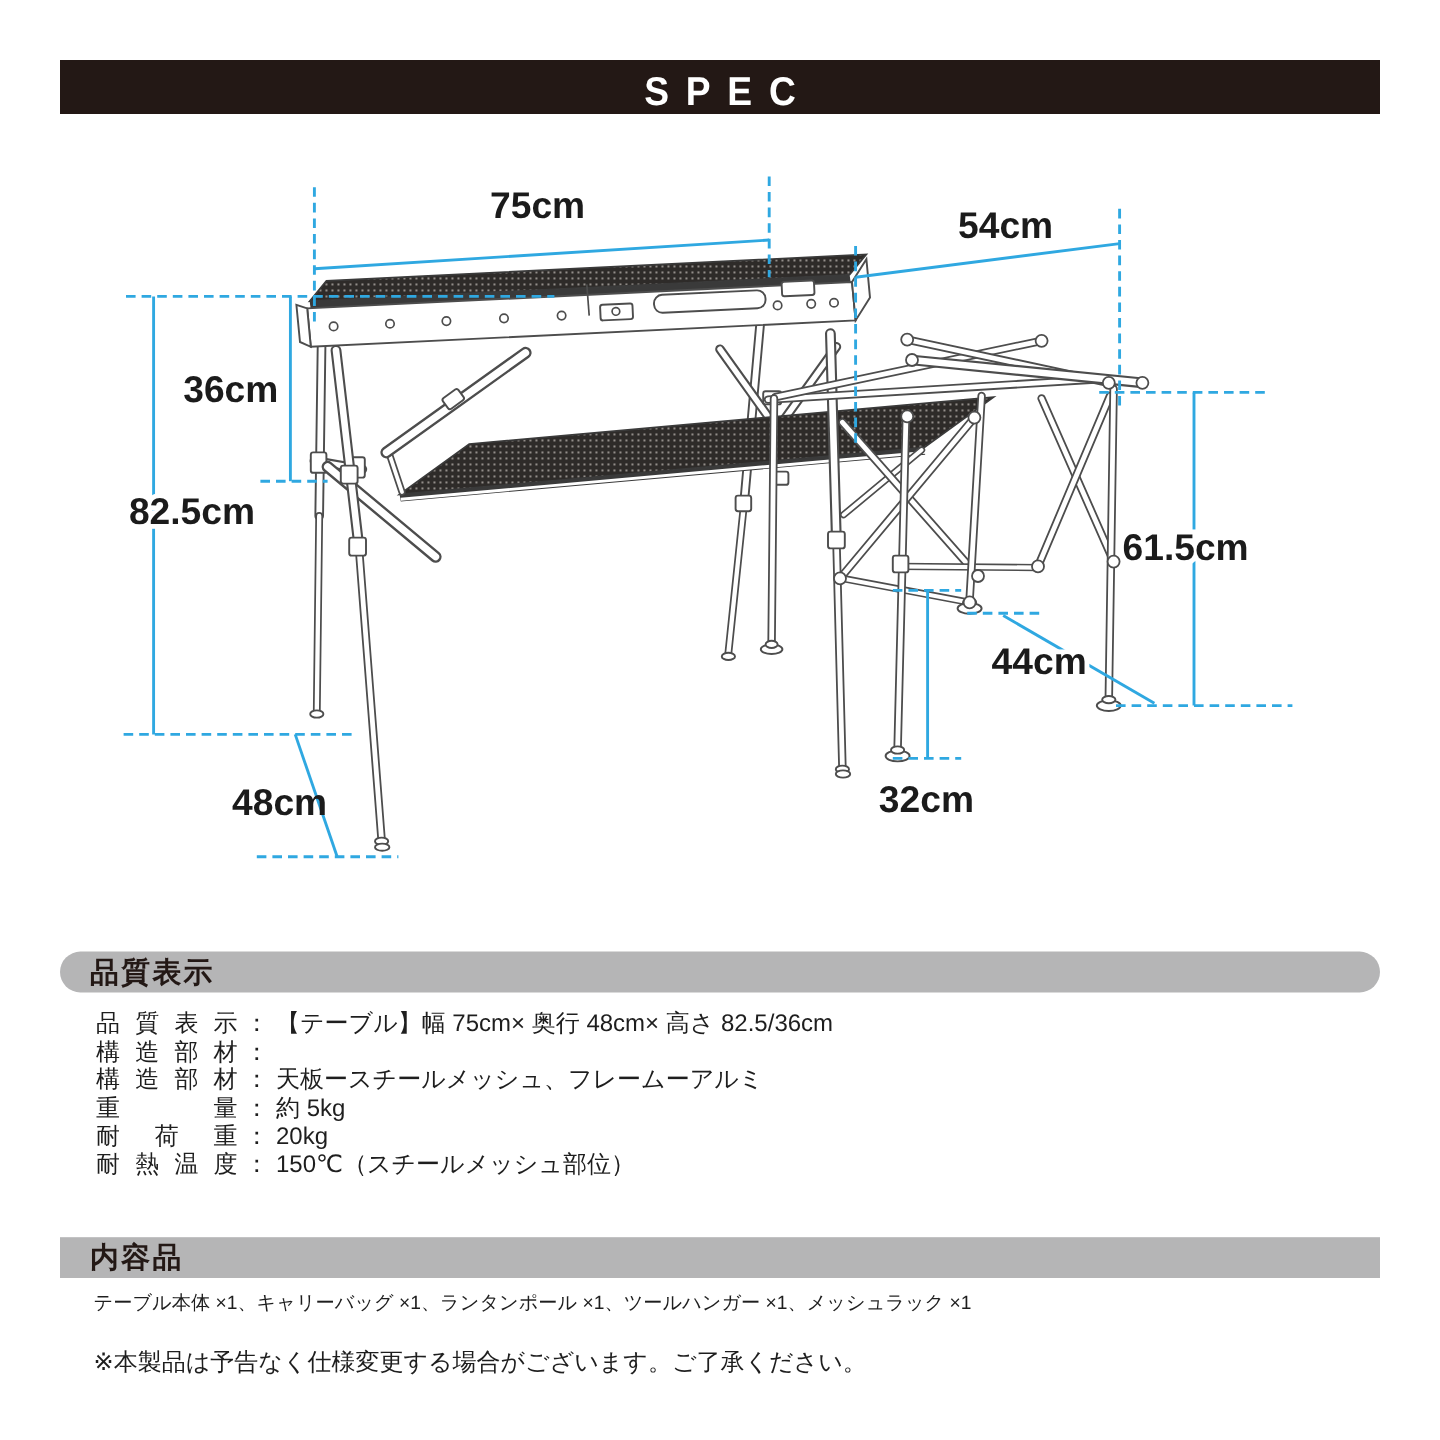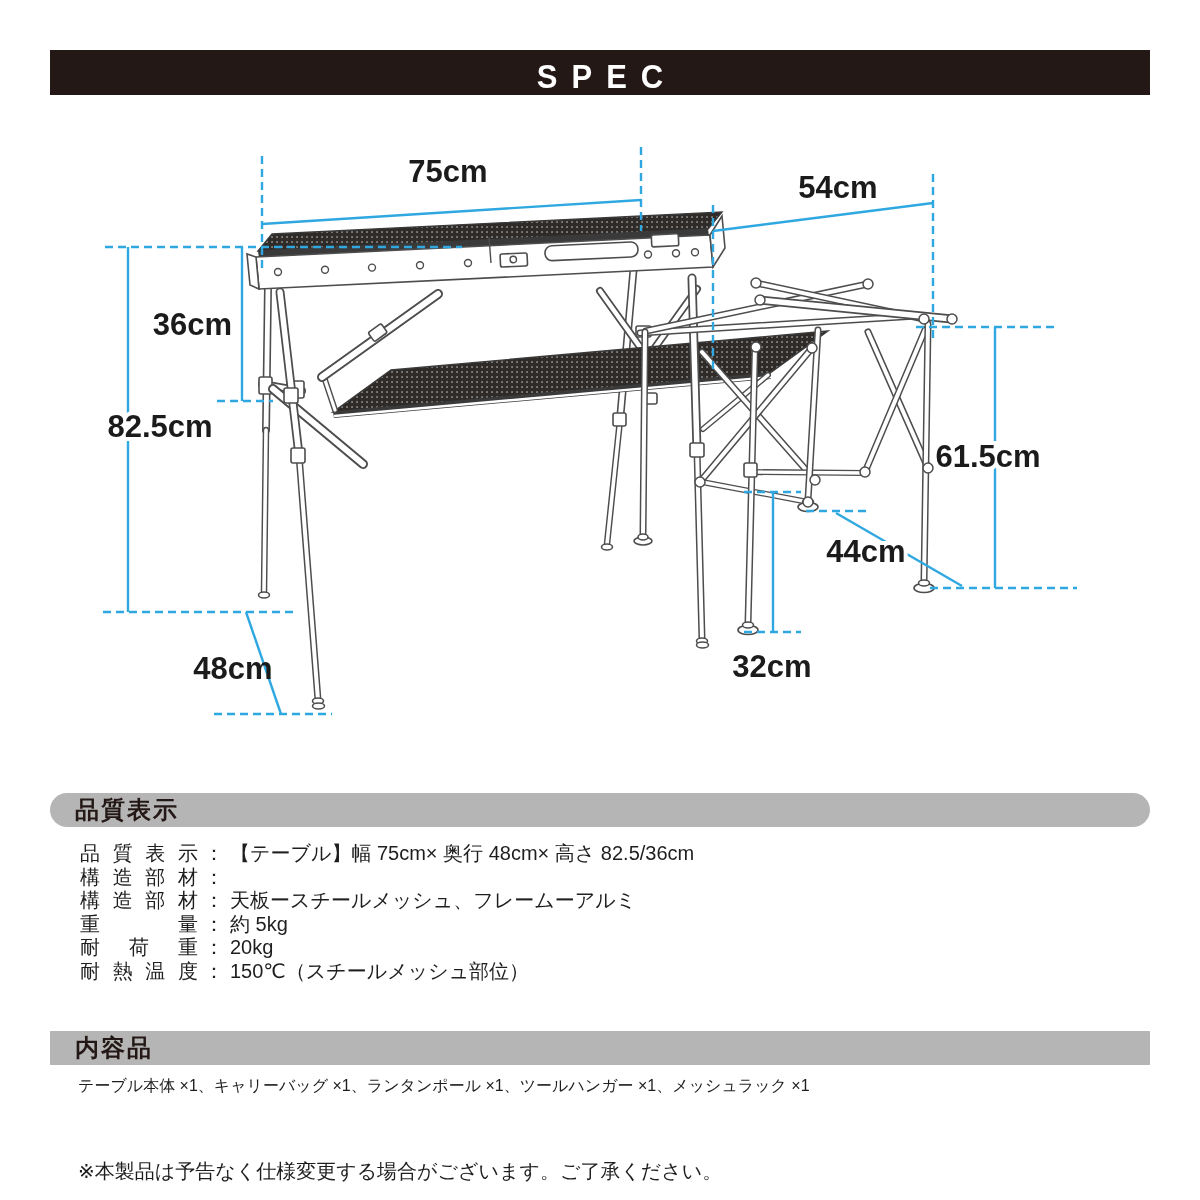--- a/index.html
+++ b/index.html
@@ -17,21 +17,21 @@
   .sec-bar span{color:#231815;font-size:24px;font-weight:700;margin-left:25px;letter-spacing:2px;}
   .bar-quality{top:793px;border-radius:17px;}
   .bar-contents{top:1031px;}
   
   .rows{left:80px;top:842px;width:1070px;z-index:3;}
   .row{display:flex;font-size:20px;line-height:23.5px;white-space:pre;}
   .row-label{display:inline-block;width:118px;text-align:justify;text-align-last:justify;}
   .row-colon{display:inline-block;width:32px;text-align:center;}
   .row-value{flex:1;}
   .contents-line{left:78px;top:1076px;font-size:16px;z-index:3;white-space:pre;}
-  .note-line{left:78px;top:1122px;font-size:20px;z-index:3;white-space:pre;margin-top:36px;}
+  .note-line{left:78px;top:1122px;font-size:20px;z-index:3;white-space:pre;}
   
   svg.diagram{left:0;top:0;z-index:1;}
   .d-solid{stroke:#2fa8e1;stroke-width:2.4;fill:none;}
   .d-dash{stroke:#2fa8e1;stroke-width:2.4;fill:none;stroke-dasharray:8 5;}
   .dim-label{font-family:"Liberation Sans","DejaVu Sans",sans-serif;font-size:31px;
              font-weight:700;fill:#1b1b1b;paint-order:stroke;stroke:#ffffff;stroke-width:0;}
   .ko{stroke-width:8px;}
   .lineart{stroke:#4d4d4d;stroke-width:1.6;fill:#ffffff;}
   .meshline{stroke:#3a3a3a;stroke-width:1.4;}
   .t-o{stroke:#4d4d4d;fill:none;stroke-linecap:round;}

